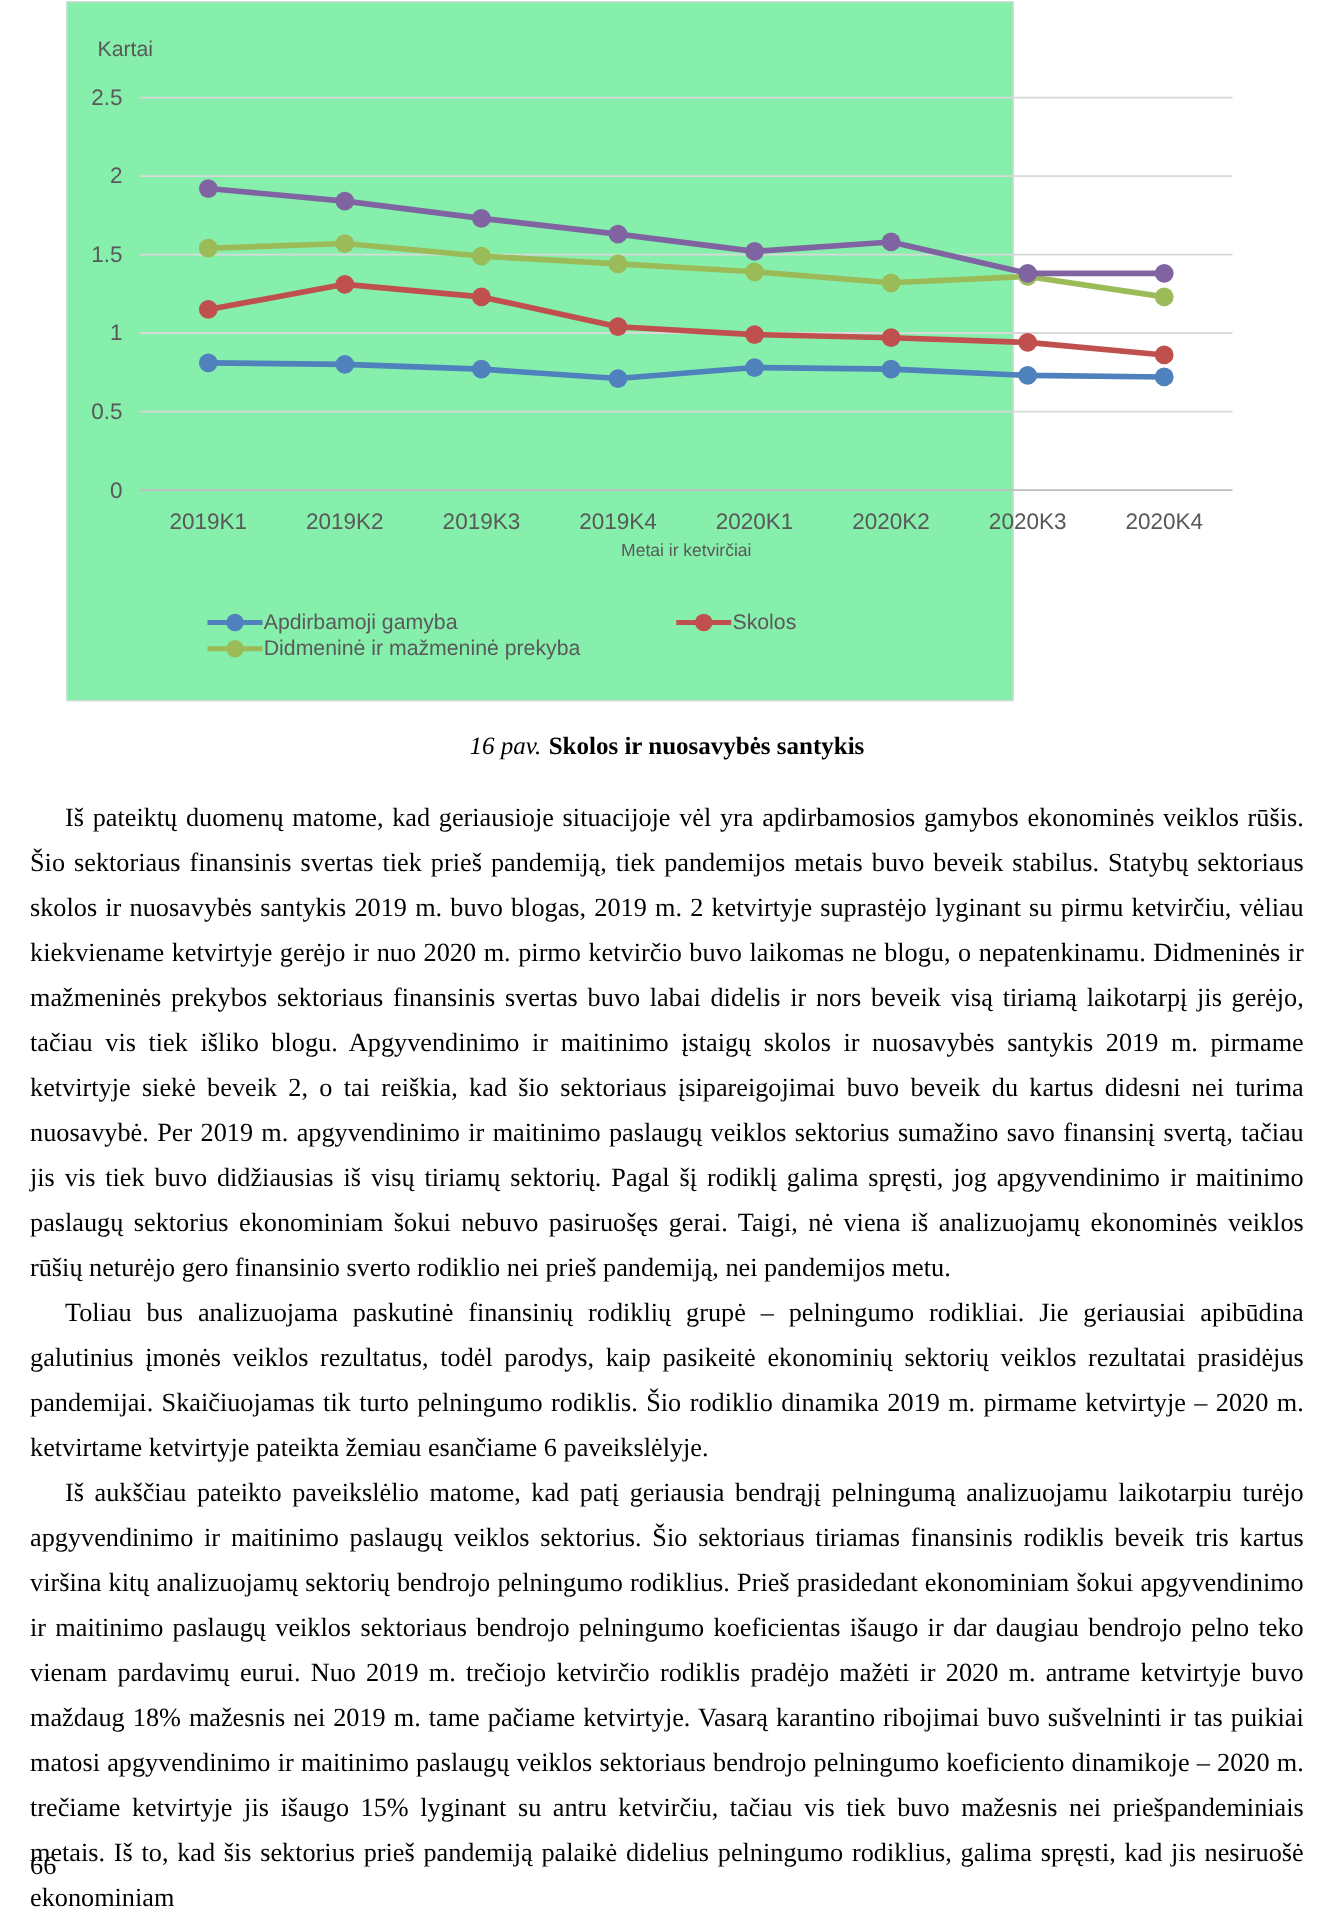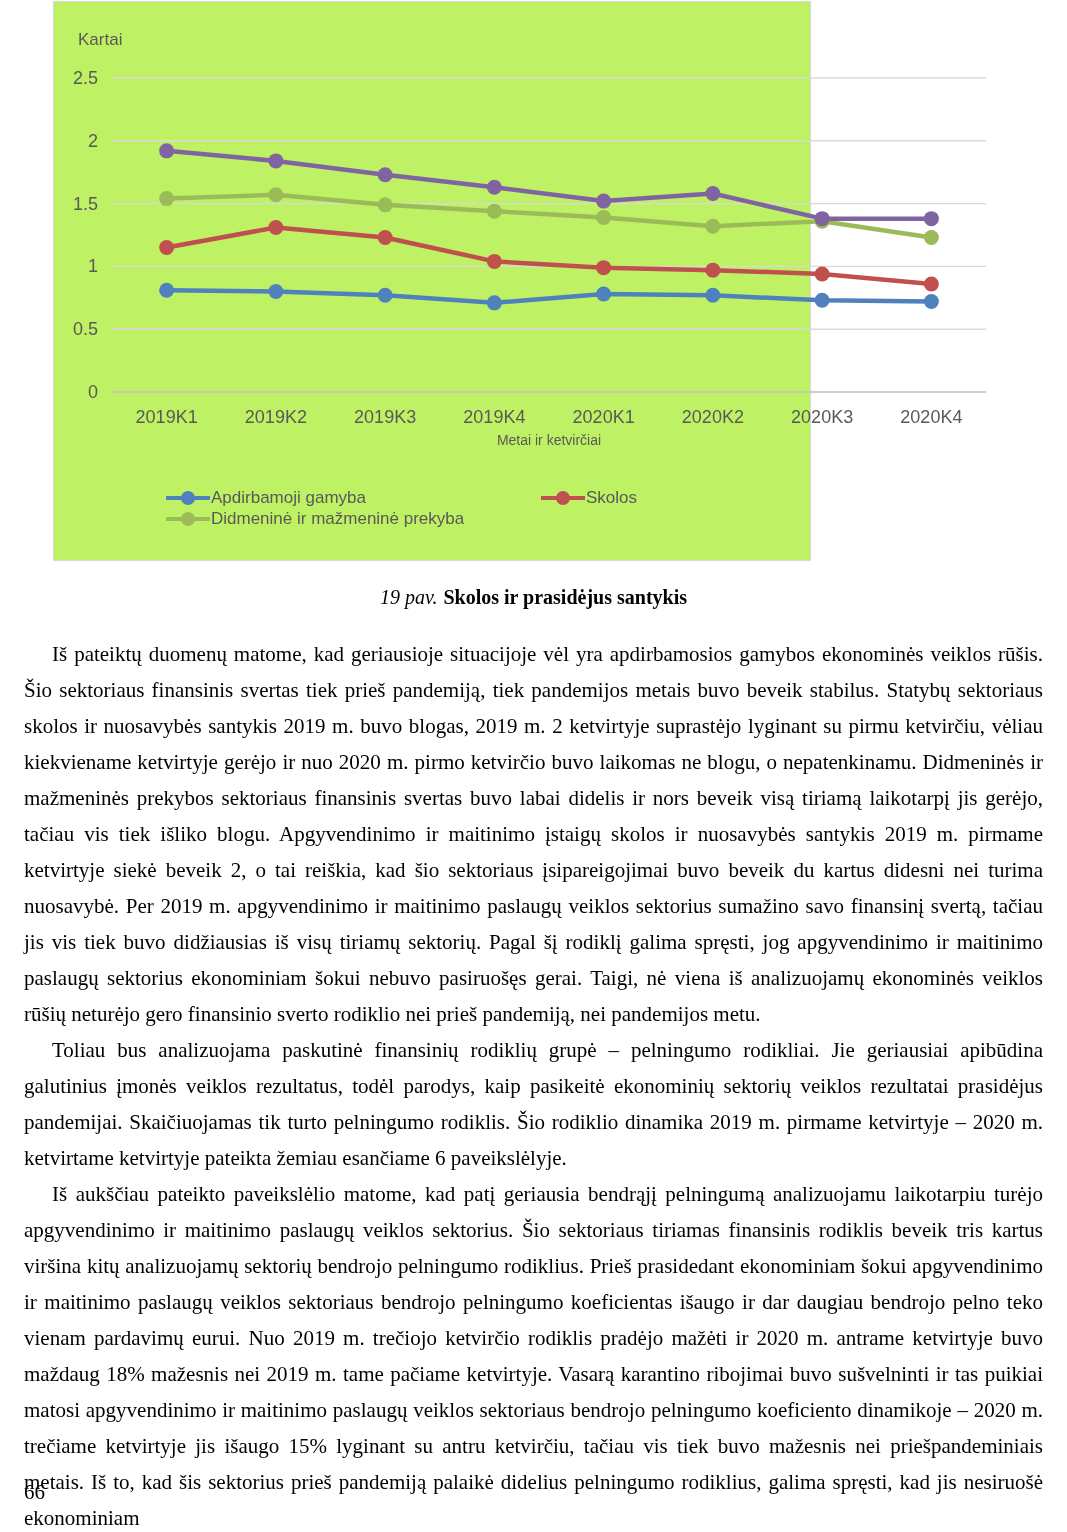--- a/index.html
+++ b/index.html
@@ -4,21 +4,21 @@
 <style>
   html,body{margin:0;padding:0;}
   body{
     width:1067px;height:1532px;position:relative;background:#ffffff;
     font-family:"Liberation Serif", serif;color:#000;
   }
 
   
   .figure{
     position:absolute;left:53px;top:1px;width:758px;height:560px;
-    border:1px solid #d9d9d9;background:#bef264;box-sizing:border-box;text-decoration:underline;
+    border:1px solid #d9d9d9;background:#86efac;box-sizing:border-box;text-decoration:underline;
   }
   .y-axis-title{
     position:absolute;left:24px;top:28px;
     font-family:"Liberation Sans",sans-serif;font-size:17px;color:#595959;
   }
   .chart-svg{position:absolute;left:0;top:0;}
   .x-axis-title{
     position:absolute;left:58px;top:430px;width:874px;text-align:center;
     font-family:"Liberation Sans",sans-serif;font-size:14px;color:#595959;
   }
@@ -143,21 +143,21 @@
       <span class="lmark">
           <span class="lm-line" style="background: rgb(155, 187, 89);"></span>
           <span class="lm-dot" style="background: rgb(155, 187, 89);"></span>
         </span>
       <span class="legend-label">Didmeninė ir mažmeninė prekyba</span>
     </div>
   </div>
 </div>
 
 <div class="caption">
-  <span class="cap-label">19 pav.</span><span class="cap-title">Skolos ir prasidėjus santykis</span>
+  <span class="cap-label">16 pav.</span><span class="cap-title">Skolos ir nuosavybės santykis</span>
 </div>
 
 <div class="body-text">
   <p>Iš pateiktų duomenų matome, kad geriausioje situacijoje vėl yra apdirbamosios gamybos ekonominės veiklos rūšis. Šio sektoriaus finansinis svertas tiek prieš pandemiją, tiek pandemijos metais buvo beveik stabilus. Statybų sektoriaus skolos ir nuosavybės santykis 2019 m. buvo blogas, 2019 m. 2 ketvirtyje suprastėjo lyginant su pirmu ketvirčiu, vėliau kiekviename ketvirtyje gerėjo ir nuo 2020 m. pirmo ketvirčio buvo laikomas ne blogu, o nepatenkinamu. Didmeninės ir mažmeninės prekybos sektoriaus finansinis svertas buvo labai didelis ir nors beveik visą tiriamą laikotarpį jis gerėjo, tačiau vis tiek išliko blogu. Apgyvendinimo ir maitinimo įstaigų skolos ir nuosavybės santykis 2019 m. pirmame ketvirtyje siekė beveik 2, o tai reiškia, kad šio sektoriaus įsipareigojimai buvo beveik du kartus didesni nei turima nuosavybė. Per 2019 m. apgyvendinimo ir maitinimo paslaugų veiklos sektorius sumažino savo finansinį svertą, tačiau jis vis tiek buvo didžiausias iš visų tiriamų sektorių. Pagal šį rodiklį galima spręsti, jog apgyvendinimo ir maitinimo paslaugų sektorius ekonominiam šokui nebuvo pasiruošęs gerai. Taigi, nė viena iš analizuojamų ekonominės veiklos rūšių neturėjo gero finansinio sverto rodiklio nei prieš pandemiją, nei pandemijos metu.</p>
   <p>Toliau bus analizuojama paskutinė finansinių rodiklių grupė – pelningumo rodikliai. Jie geriausiai apibūdina galutinius įmonės veiklos rezultatus, todėl parodys, kaip pasikeitė ekonominių sektorių veiklos rezultatai prasidėjus pandemijai. Skaičiuojamas tik turto pelningumo rodiklis. Šio rodiklio dinamika 2019 m. pirmame ketvirtyje – 2020 m. ketvirtame ketvirtyje pateikta žemiau esančiame 6 paveikslėlyje.</p>
   <p>Iš aukščiau pateikto paveikslėlio matome, kad patį geriausia bendrąjį pelningumą analizuojamu laikotarpiu turėjo apgyvendinimo ir maitinimo paslaugų veiklos sektorius. Šio sektoriaus tiriamas finansinis rodiklis beveik tris kartus viršina kitų analizuojamų sektorių bendrojo pelningumo rodiklius. Prieš prasidedant ekonominiam šokui apgyvendinimo ir maitinimo paslaugų veiklos sektoriaus bendrojo pelningumo koeficientas išaugo ir dar daugiau bendrojo pelno teko vienam pardavimų eurui. Nuo 2019 m. trečiojo ketvirčio rodiklis pradėjo mažėti ir 2020 m. antrame ketvirtyje buvo maždaug 18% mažesnis nei 2019 m. tame pačiame ketvirtyje. Vasarą karantino ribojimai buvo sušvelninti ir tas puikiai matosi apgyvendinimo ir maitinimo paslaugų veiklos sektoriaus bendrojo pelningumo koeficiento dinamikoje – 2020 m. trečiame ketvirtyje jis išaugo 15% lyginant su antru ketvirčiu, tačiau vis tiek buvo mažesnis nei priešpandeminiais metais. Iš to, kad šis sektorius prieš pandemiją palaikė didelius pelningumo rodiklius, galima spręsti, kad jis nesiruošė ekonominiam</p>
 </div>
 
 <div class="page-number">66</div>
 

